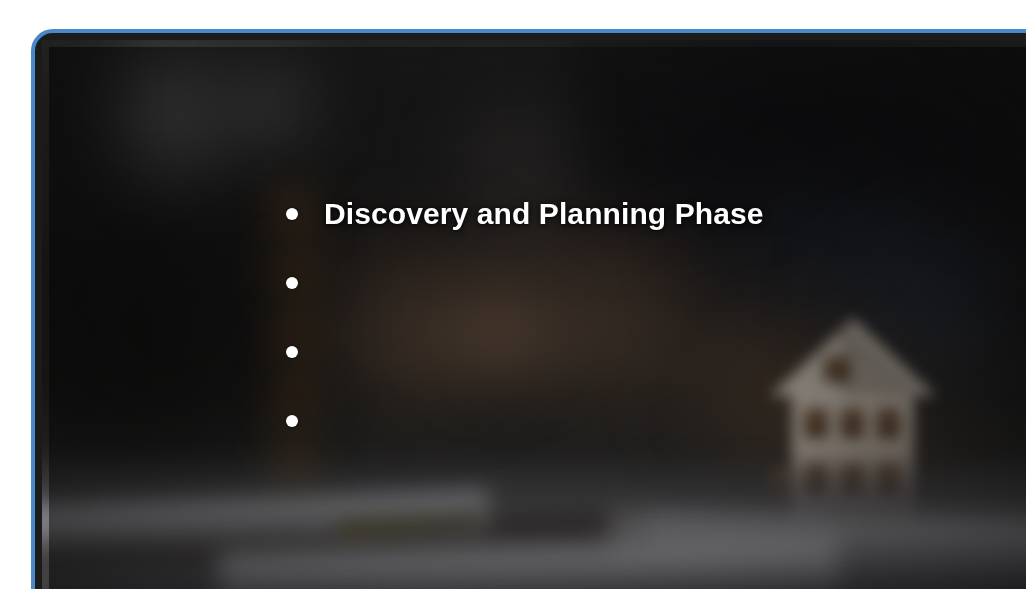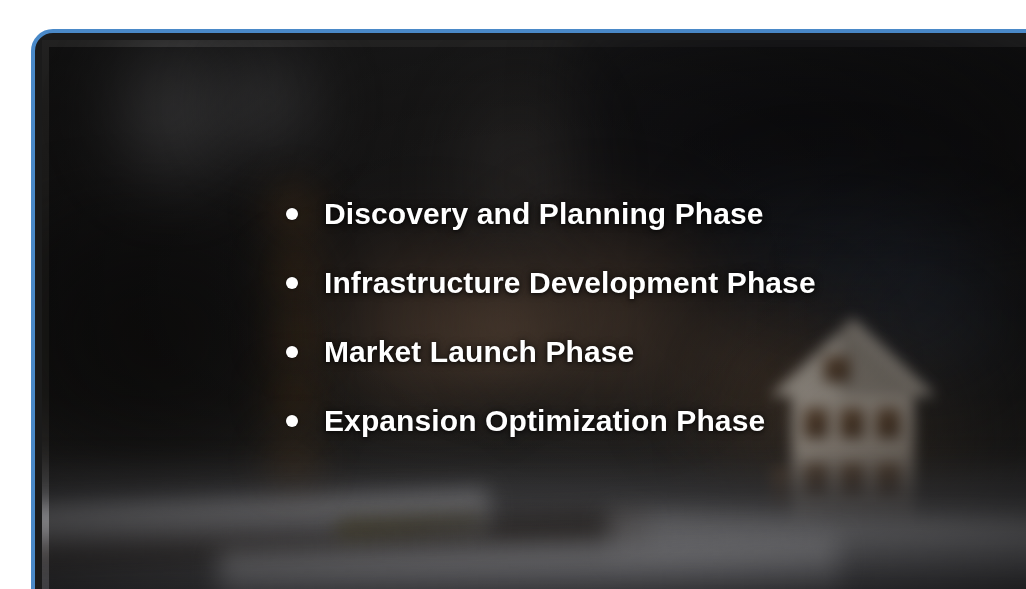--- a/index.html
+++ b/index.html
@@ -363,30 +363,27 @@
 
     <div id="bullet-list">
 
       <div class="bullet-row">
         <span class="bullet-dot"></span>
         <span class="bullet-label">Discovery and Planning Phase</span>
       </div>
 
       <div class="bullet-row">
         <span class="bullet-dot"></span>
-        <span class="bullet-label">Infrastructure Development Phase</span>
       </div>
 
 
       <div class="bullet-row">
         <span class="bullet-dot"></span>
-        <span class="bullet-label">Market Launch Phase</span>
       </div>
 
       <div class="bullet-row">
         <span class="bullet-dot"></span>
-        <span class="bullet-label">Expansion Optimization Phase</span>
       </div>
 
     </div>
 
   </div>
 </div>
 
 </body></html>

